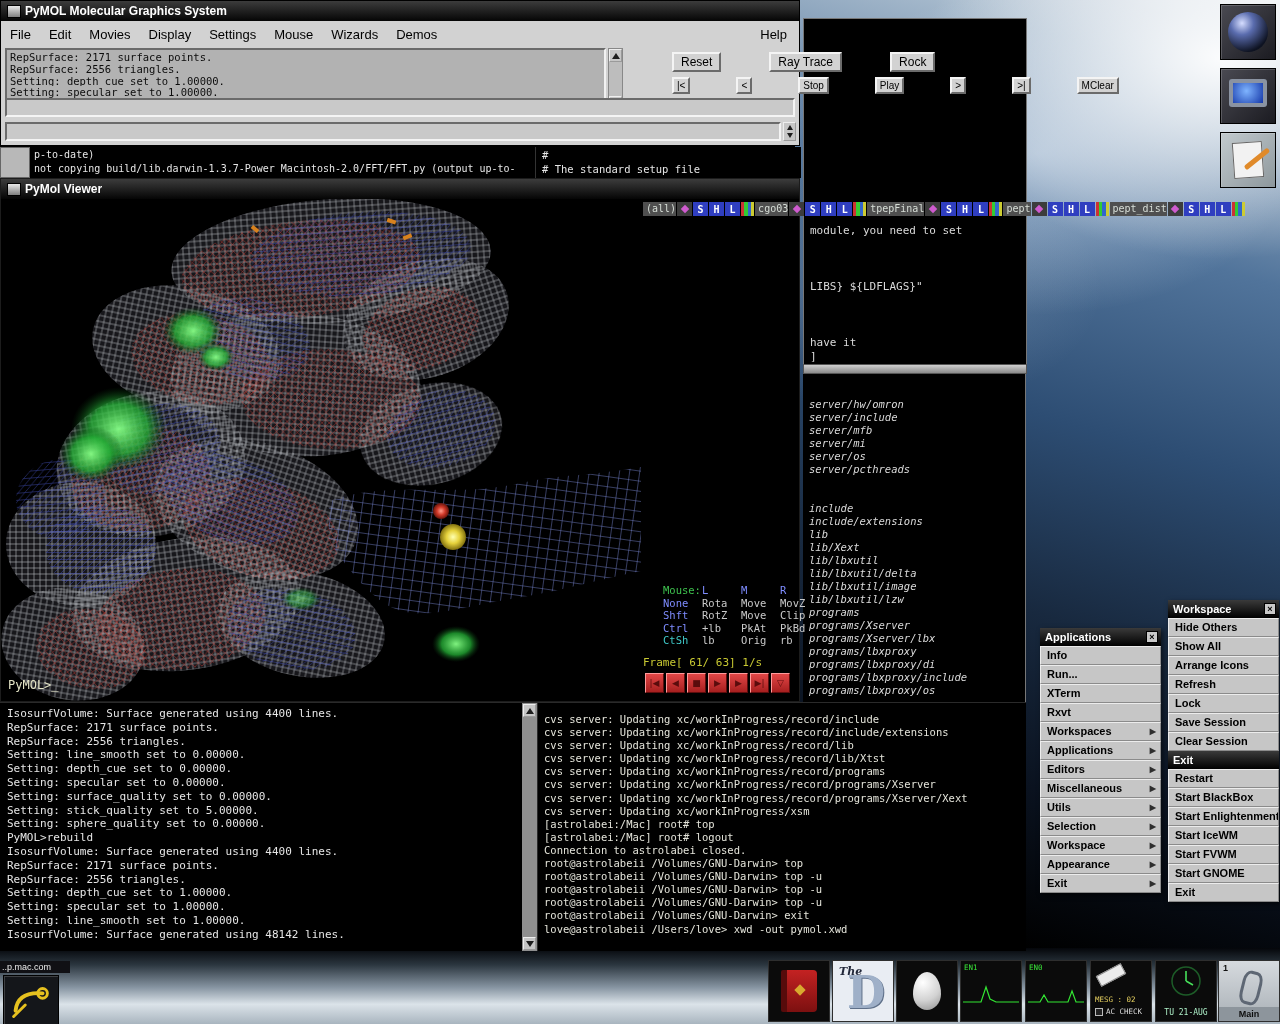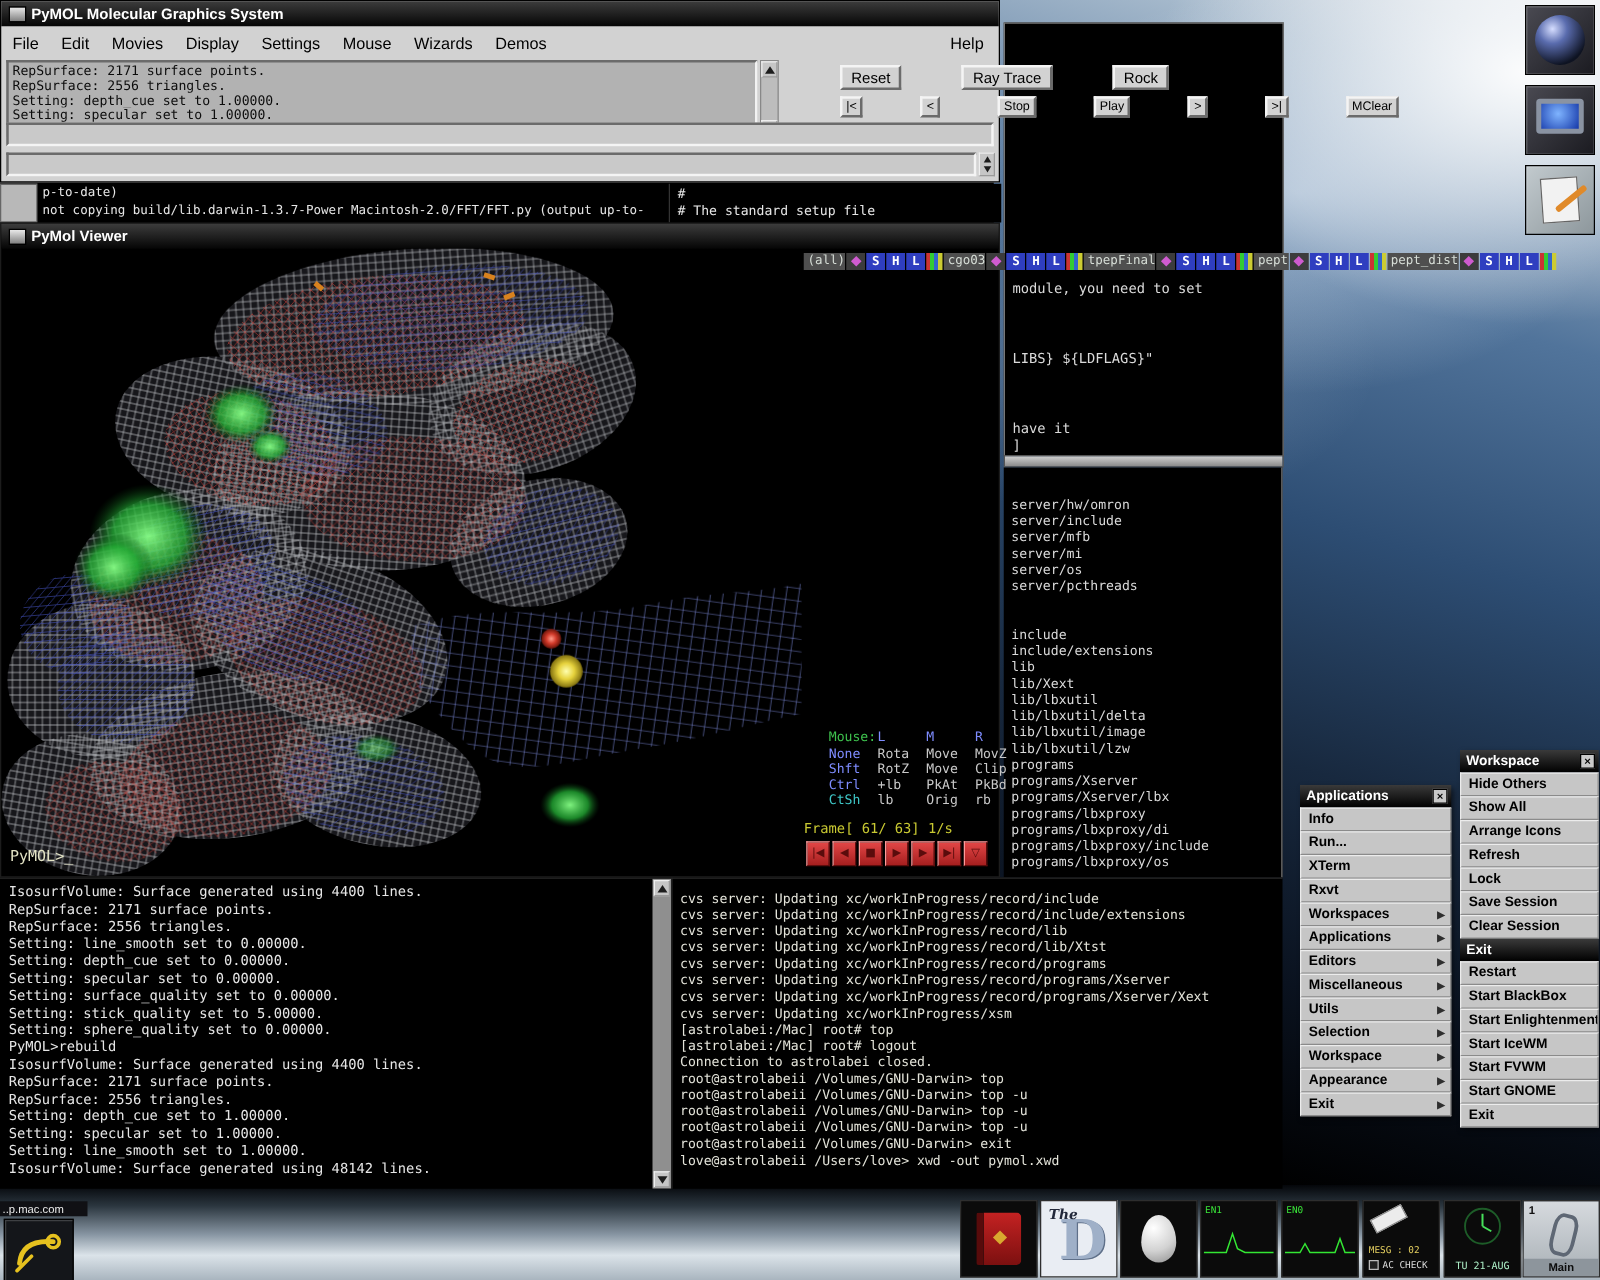--- a/index.html
+++ b/index.html
@@ -43,21 +43,21 @@
   #term-bl .vsb{position:absolute;right:0;top:0;width:15px;height:100%;background:#8f8f8f;}
   #term-bl .vsb .sb-btn{position:absolute;left:1px;}
   #term-bm{left:537px;top:702px;width:488px;height:248px;border-top:1px solid #2a2a2a;border-left:1px solid #2a2a2a;}
   #term-bm .tlines{position:absolute;left:6px;top:10px;}
   #term-bm .tl{height:13.1px;font-size:10.5px;color:#e4e4da;}
   #term-rt{left:803px;top:18px;width:222px;height:346px;border:1px solid #777;border-bottom:none;}
   #term-rt .tlines{position:absolute;left:6px;top:205px;}
   #term-rt .tl{height:14px;font-size:11px;color:#dadada;}
   #rt-divider{position:absolute;left:803px;top:364px;width:224px;height:10px;background:linear-gradient(#cfcfcf,#8a8a8a);border:1px solid #555;box-sizing:border-box;}
   #term-rm{left:803px;top:374px;width:222px;height:328px;border-right:1px solid #777;}
-  #term-rm .tlines{position:absolute;left:6px;top:24px;}
+  #term-rm .tlines{position:absolute;left:6px;top:24px;font-style:italic;}
   #term-rm .tl{height:13px;font-size:10.5px;color:#dadada;}
 
   #strip-corner{position:absolute;left:0;top:147px;width:30px;height:31px;background:#b8b8b8;border:1px solid #666;box-sizing:border-box;}
   #strip-left{left:30px;top:147px;width:505px;height:31px;}
   #strip-left .tlines{position:absolute;left:4px;top:2px;}
   #strip-left .tl{height:13.5px;font-size:10px;}
   #strip-right{left:535px;top:147px;width:265px;height:31px;border-left:1px solid #333;}
   #strip-right .tlines{position:absolute;left:6px;top:2px;}
   #strip-right .tl{height:13.5px;font-size:10.5px;}
 

